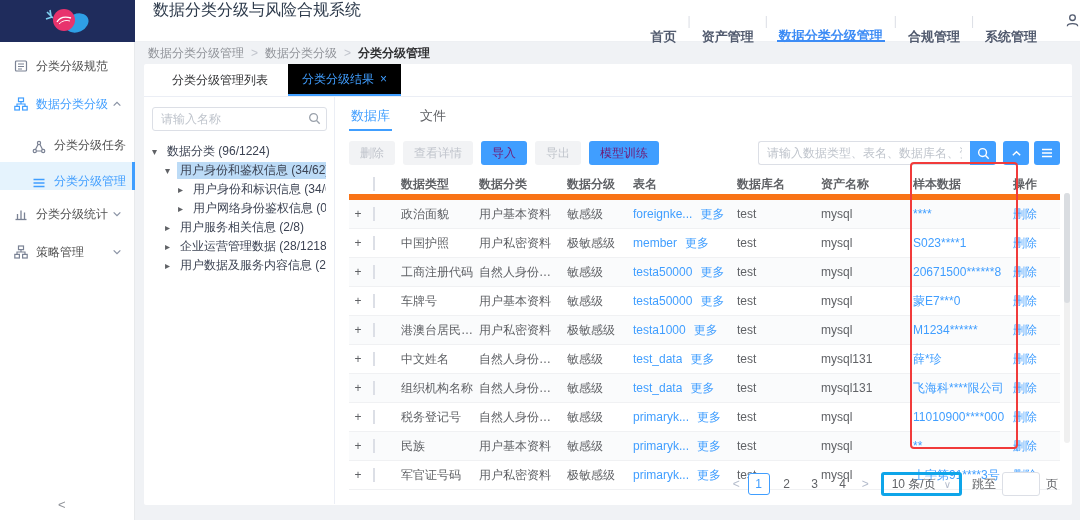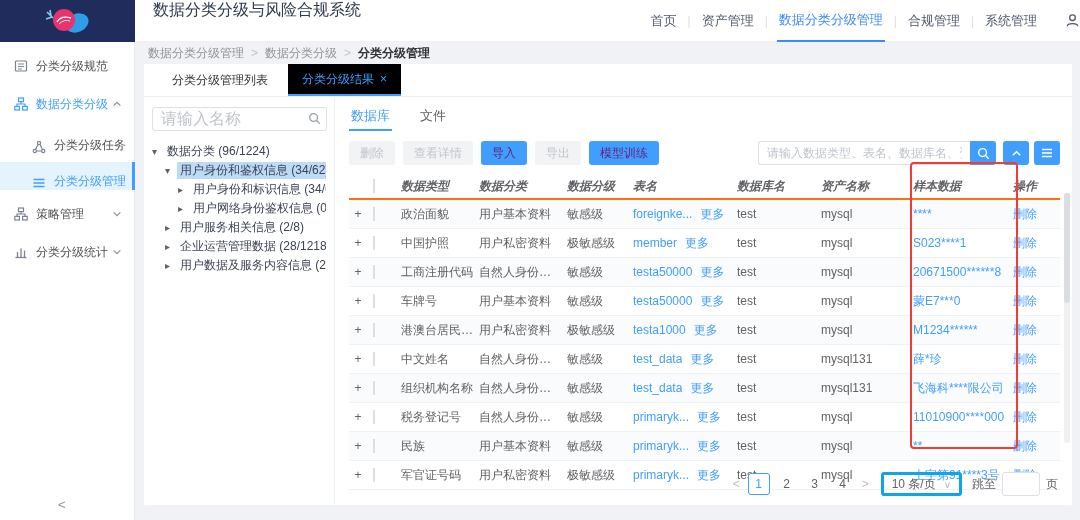--- a/index.html
+++ b/index.html
@@ -5,21 +5,21 @@
   * { margin:0; padding:0; box-sizing:border-box; }
   html,body { width:1080px; height:520px; }
   body { font-family:"Liberation Sans","DejaVu Sans",sans-serif; font-size:12px; color:#606266; background:#fff; overflow:hidden; }
   #app { position:relative; width:1080px; height:520px; background:#f0f2f5; }
 
   
   #topbar { position:absolute; left:0; top:0; width:1080px; height:42px; background:#fff; border-bottom:1px solid #eef0f3; display:flex; z-index:5; }
   #logo-block { width:135px; height:42px; background:#1f2c5c; flex:0 0 auto; display:flex; align-items:center; justify-content:center; }
   #app-title { font-size:16px; color:#2d3a4b; font-weight:500; margin-left:18px; flex:0 0 auto; }
   #topnav { margin-left:auto; margin-right:16px; display:flex; align-items:center; height:42px; }
-  .nav-item { height:42px; line-height:42px; font-size:13px; color:#515a6e; cursor:pointer; padding:0 2px; }
+  .nav-item { height:42px; line-height:42px; font-size:13px; color:#515a6e; cursor:pointer; padding:16px 2px;font-weight:bold; }
   .nav-item.active { color:#3d8cf5; border-bottom:2px solid #3d8cf5; line-height:40px; }
   .nav-sep { color:#dcdfe6; margin:0 9px; }
   #user-icon { margin-left:10px; display:flex; align-items:center; }
 
   
   #sidebar { position:absolute; left:0; top:42px; width:135px; height:478px; background:#fff; border-right:1px solid #e8eaec; }
   .side-item { position:relative; height:28px; display:flex; align-items:center; padding-left:14px; color:#515151; cursor:pointer; margin-top:10px; }
   .side-item .s-icon { width:14px; height:14px; margin-right:8px; display:inline-flex; color:#7a8294; flex:0 0 auto; }
   .side-item.lvl1 { padding-left:32px; margin-top:8px;align-items:flex-end; }
   .side-item.blue, .side-item.blue .s-icon { color:#409eff; }
@@ -41,21 +41,21 @@
   
   #page-tabs { height:33px; border-bottom:1px solid #ebeef5; display:flex; align-items:stretch; padding-left:14px; }
   .p-tab { display:flex; align-items:center; padding:0 14px; color:#303133; cursor:pointer; margin-right:6px; }
   .p-tab.active { background:#000000; color:#409eff; border-bottom:2px solid #409eff; }
   .p-tab .close { margin-left:6px; font-size:12px; }
 
   
   #card-body { display:flex; height:407px; }
   #tree-panel { width:191px; border-right:1px solid #ebeef5; padding:10px 8px 0 8px; flex:0 0 auto; }
   #tree-search { position:relative; width:175px; }
-  #tree-search input { width:100%; height:24px; border:1px solid #dcdfe6; border-radius:3px; padding:0 24px 0 8px; font-size:16px; color:#6d28d9; outline:none; font-family:inherit; }
+  #tree-search input { width:100%; height:24px; border:1px solid #dcdfe6; border-radius:3px; padding:0 24px 0 8px; font-size:12px; color:#6d28d9; outline:none; font-family:inherit; }
   #tree-search input::placeholder { color:#bfc4cc; }
   #tree-search .mag { position:absolute; right:6px; top:5px; color:#9aa1ab; }
   #tree { margin-top:12px; }
   .tree-node { display:flex; align-items:center; height:17px; margin-bottom:2px; cursor:pointer; white-space:nowrap; overflow:hidden; }
   .tree-arrow { width:12px; flex:0 0 auto; color:#606266; font-size:10px; }
   .tree-label { color:#3c4353; font-size:12px; padding:1px 3px; border-radius:2px; }
   .tree-node.selected .tree-label { background:#bcdbf6; }
 
   
   #right-panel { flex:1; padding:10px 12px 0 14px; position:relative; }
@@ -70,21 +70,21 @@
   #tb-search input { width:212px; height:24px; border:1px solid #dcdfe6; border-right:none; border-radius:3px 0 0 3px; padding:0 8px; font-size:12px; outline:none; font-family:inherit; }
   #tb-search input::placeholder { color:#bfc4cc; }
   .sq-btn { width:26px; height:24px; background:#409eff; color:#fff; border:none; display:flex; align-items:center; justify-content:center; cursor:pointer; }
   #btn-search { border-radius:0 3px 3px 0; }
   #btn-collapse-up { border-radius:3px; margin-left:7px; }
   #btn-columns { border-radius:3px; margin-left:5px; }
 
   
   #table { margin-top:8px; }
   .t-row { display:grid; grid-template-columns:24px 28px 78px 88px 66px 104px 84px 92px 100px 44px; align-items:center; height:29px; border-bottom:1px solid #f0f1f3; }
-  .t-row.t-head { height:26px; border-bottom:2px solid #f97316; color:#606266; font-weight:bold;font-style:italic; }
+  .t-row.t-head { height:26px; border-bottom:6px solid #f97316; color:#606266; font-weight:bold; }
   .t-row:nth-child(even):not(.t-head) { background:#fafbfc; }
   .t-cell { overflow:hidden; text-overflow:ellipsis; white-space:nowrap; padding-right:6px; }
   .expander { color:#606266; cursor:pointer; text-align:center; }
   .cb { width:13px; height:13px; border:1px solid #dcdfe6; border-radius:2px; background:#fff; cursor:pointer; }
   .link { color:#409eff; cursor:pointer; }
   .tname { display:flex; gap:8px; align-items:center; overflow:hidden; }
   .tname .nm { max-width:64px; overflow:hidden; text-overflow:ellipsis; white-space:nowrap; }
 
   
   #red-box { position:absolute; left:766px; top:98px; width:108px; height:287px; border:2px solid #f13b3b; border-radius:4px; pointer-events:none; z-index:4; }
@@ -179,42 +179,42 @@
         <div class="side-item lvl1 selected">
           <span class="s-icon">
             <svg width="14" height="14" viewBox="0 0 14 14" fill="none" stroke="currentColor" stroke-width="1.3">
               <path d="M1.5 3.5 H12.5 M1.5 7 H12.5 M1.5 10.5 H12.5"></path>
             </svg>
           </span>
           <span>分类分级管理</span>
         </div>
         <div class="side-item">
           <span class="s-icon">
+            <svg width="14" height="14" viewBox="0 0 14 14" fill="none" stroke="currentColor" stroke-width="1.3">
+              <path d="M1.5 12.5 H12.5"></path>
+              <path d="M3.5 12 V7 M7 12 V3.5 M10.5 12 V5.5"></path>
+            </svg>
+          </span>
+          <span>分类分级统计</span>
+          <span class="side-arrow">
+            <svg width="10" height="10" viewBox="0 0 12 12" fill="none" stroke="currentColor" stroke-width="1.5">
+              <path d="M2 4 L6 8 L10 4"></path>
+            </svg>
+          </span>
+        </div>
+        <div class="side-item">
+          <span class="s-icon">
             <svg width="14" height="14" viewBox="0 0 14 14" fill="none" stroke="currentColor" stroke-width="1.2">
               <rect x="4.5" y="1" width="5" height="3.6"></rect>
               <rect x="0.8" y="9.4" width="4.6" height="3.6"></rect>
               <rect x="8.6" y="9.4" width="4.6" height="3.6"></rect>
               <path d="M7 4.6 V7 M3 9.4 V7 H11 V9.4"></path>
             </svg>
           </span>
           <span>策略管理</span>
-          <span class="side-arrow">
-            <svg width="10" height="10" viewBox="0 0 12 12" fill="none" stroke="currentColor" stroke-width="1.5">
-              <path d="M2 4 L6 8 L10 4"></path>
-            </svg>
-          </span>
-        </div>
-        <div class="side-item">
-          <span class="s-icon">
-            <svg width="14" height="14" viewBox="0 0 14 14" fill="none" stroke="currentColor" stroke-width="1.3">
-              <path d="M1.5 12.5 H12.5"></path>
-              <path d="M3.5 12 V7 M7 12 V3.5 M10.5 12 V5.5"></path>
-            </svg>
-          </span>
-          <span>分类分级统计</span>
           <span class="side-arrow">
             <svg width="10" height="10" viewBox="0 0 12 12" fill="none" stroke="currentColor" stroke-width="1.5">
               <path d="M2 4 L6 8 L10 4"></path>
             </svg>
           </span>
         </div>
       </div>
     <div id="side-collapse">&lt;</div>
   </div>
 

